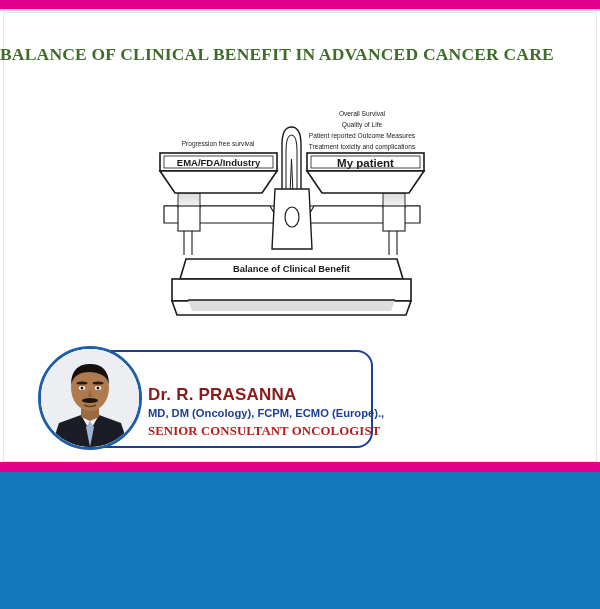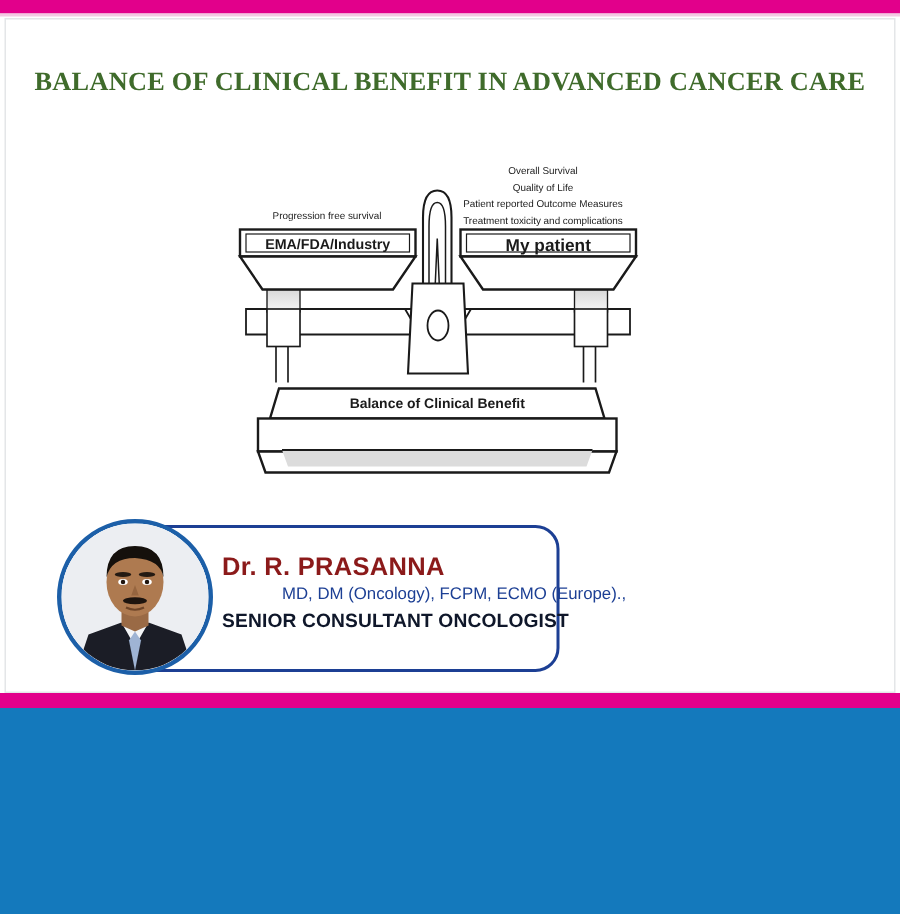--- a/index.html
+++ b/index.html
@@ -40,21 +40,21 @@
     border: 1px solid #e4e6e8;
     box-sizing: border-box;
     background: #ffffff;
   }
 
   
   .title {
     position: absolute;
     left: 0; top: 44px;
     width: 600px;
-    text-align: center;
+    text-align: left;
     font-family: "Liberation Serif", serif;
     font-weight: bold;
     font-size: 17.5px;
     letter-spacing: 0.2px;
     color: #3f6b2b;
     white-space: nowrap;
   }
 
   
   .scale-wrap {
@@ -86,46 +86,45 @@
     border-radius: 50%;
     border: 3px solid #1c5fa8;
     box-sizing: border-box;
     background: #ffffff;
     overflow: hidden;
   }
   .doc-photo-ring svg { display: block; }
 
   .doc-text {
     position: absolute;
-    left: 148px; top: 368px;
+    left: 148px; top: 385px;
     width: 250px;
   }
   .doc-name {
     font-family: "Liberation Sans", sans-serif;
     font-weight: bold;
     font-size: 17px;
     color: #8b1a1a;
     letter-spacing: 0.2px;
     line-height: 20px;
     white-space: nowrap;
   }
   .doc-quals {
     font-family: "Liberation Sans", sans-serif;
-    font-weight: normal;
+    font-weight: bold;
     font-size: 11.2px;
     color: #1c3f94;
     line-height: 17px;
     white-space: nowrap;
-    margin-left: 40px;
   }
   .doc-role {
-    font-family: Liberation Sans, sans-serif;
+    font-family: Liberation Serif, serif;
     font-weight: bold;
     font-size: 12.8px;
-    color: #0f172a;
+    color: #b91c1c;
     line-height: 18px;
     letter-spacing: 0.1px;
     white-space: nowrap;
   }
 
   
   .divider-magenta {
     position: absolute;
     left: 0; top: 462px;
     width: 600px; height: 10px;

